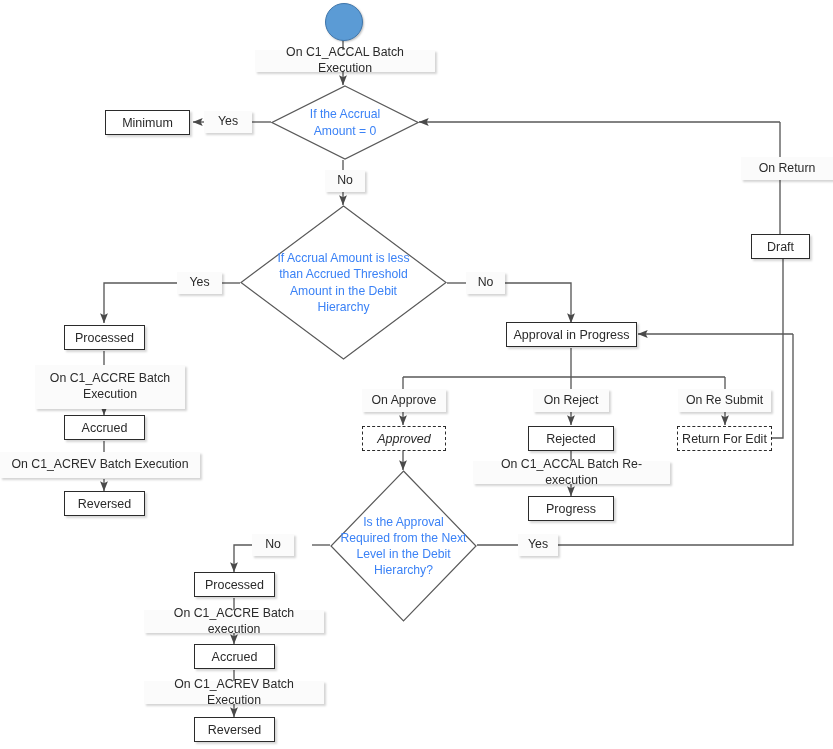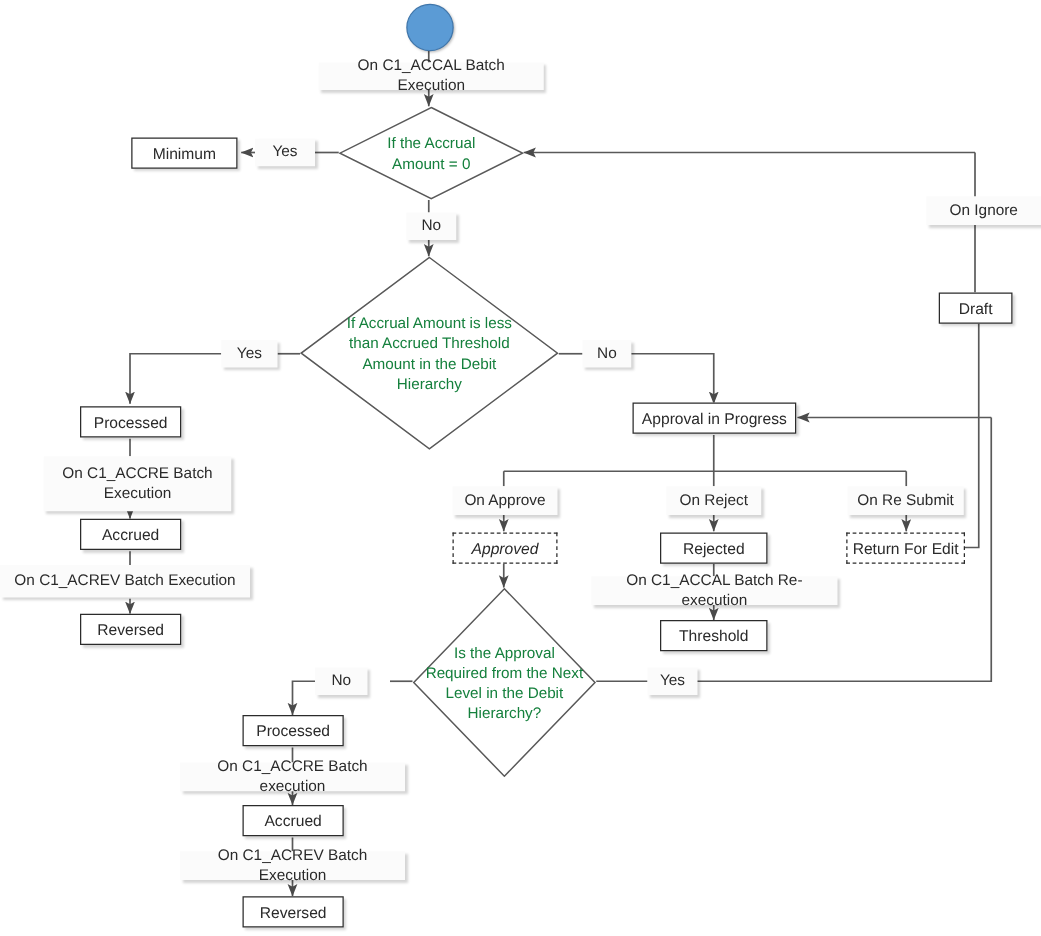--- a/index.html
+++ b/index.html
@@ -69,21 +69,21 @@
     position: absolute;
     left: 0; top: 0;
     width: 100%;
     height: 100%;
   }
   .diamond .dtext {
     position: relative;
     z-index: 2;
     font-size: 12.2px;
     line-height: 1.32;
-    color: #15803d;
+    color: #3b82f6;
     padding: 0 12%;
     text-align: center;
   }
 
   
   .start-circle {
     position: absolute;
     border-radius: 50%;
     background: #5b9bd5;
     border: 1.6px solid #3f76ab;
@@ -212,25 +212,25 @@
   <div class="node elabel" style="left:678px; top:389px; width:93px; height:23px;">On Re Submit</div>
 
   <div class="node state-dashed" style="left:362px; top:426px; width:84px; height:25px;font-style:italic;">Approved</div>
 
   <div class="node state" style="left:528px; top:426px; width:86px; height:25px;">Rejected</div>
 
   <div class="node state-dashed" style="left:677px; top:426px; width:95px; height:25px;">Return For Edit</div>
 
   <div class="node elabel" style="left:473px; top:461px; width:197px; height:23px;">On C1_ACCAL Batch Re-execution</div>
 
-  <div class="node state" style="left:528px; top:496px; width:86px; height:25px;">Threshold</div>
+  <div class="node state" style="left:528px; top:496px; width:86px; height:25px;">Progress</div>
 
   <div class="node state" style="left:751px; top:234px; width:59px; height:25px;">Draft</div>
 
-  <div class="node elabel" style="left:741px; top:157px; width:92px; height:23px;">On Ignore</div>
+  <div class="node elabel" style="left:741px; top:157px; width:92px; height:23px;">On Return</div>
 
   <div class="node diamond" style="left:330px; top:470px; width:147px; height:152px;">
     <svg class="dshape" viewBox="0 0 147 152" preserveAspectRatio="none">
       <polygon points="73.5,1 146,76 73.5,151 1,76" fill="#ffffff" stroke="#595959" stroke-width="1.2"></polygon>
     </svg>
     <div class="dtext" style="padding:0 6%;">Is the Approval Required from the Next Level in the Debit Hierarchy?</div>
   </div>
 
   <div class="node elabel" style="left:252px; top:534px; width:42px; height:22px;">No</div>
 

